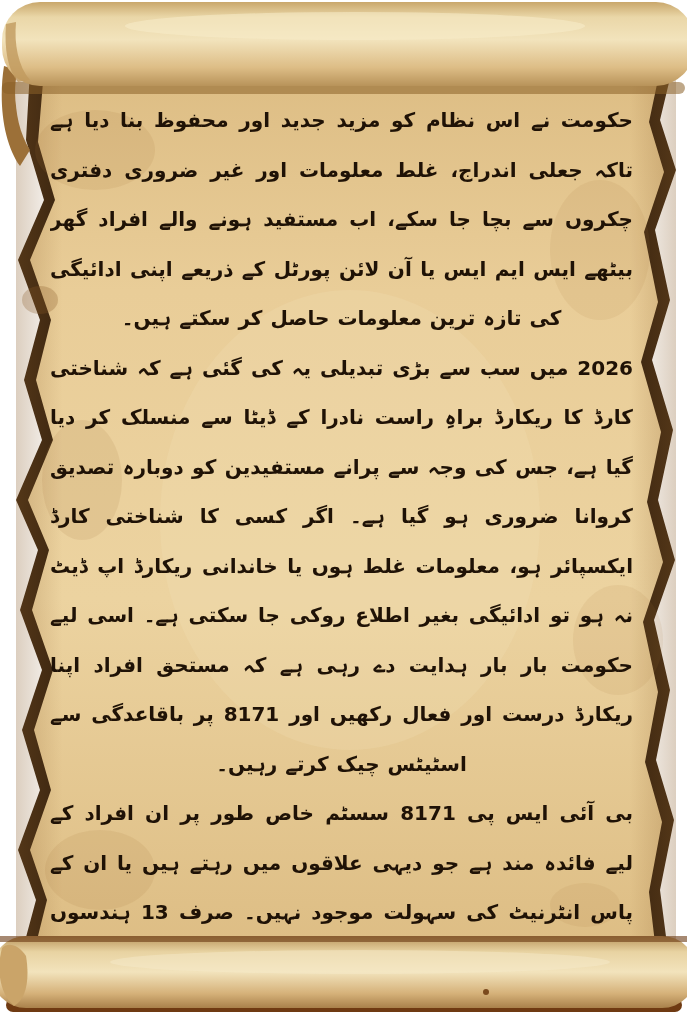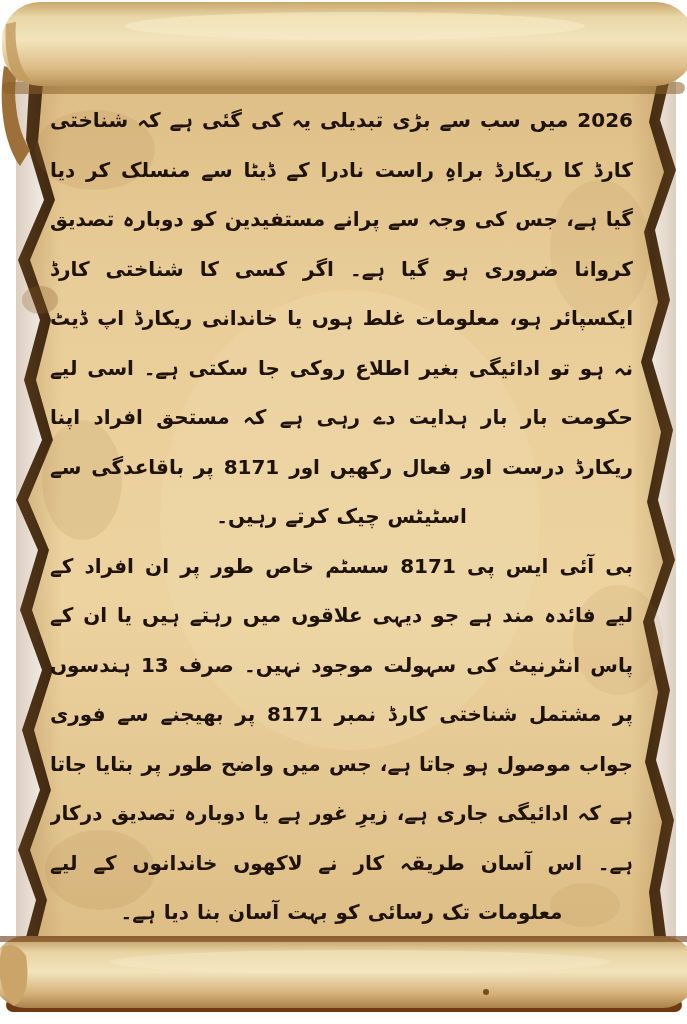--- a/index.html
+++ b/index.html
@@ -120,18 +120,19 @@
       <rect x="6" y="998" width="676" height="14" rx="7" fill="#6f3a12"></rect>
       <rect x="-8" y="936" width="704" height="72" rx="34" fill="url(#rollGradB)"></rect>
       <path d="M 2,948 C -4,970 0,994 14,1006 C 26,1000 30,980 26,956 C 18,944 8,942 2,948 Z" fill="#caa469"></path>
       <ellipse cx="360" cy="962" rx="250" ry="12" fill="#f7eccb" opacity="0.45"></ellipse>
       <rect x="-8" y="936" width="704" height="6" fill="#6b3a14" opacity="0.6"></rect>
       <circle cx="486" cy="992" r="3" fill="#7a4a1e"></circle>
     </g>
   </svg>
 
   <div class="text-layer">
+    <p>حکومت نے اس نظام کو مزید جدید اور محفوظ بنا دیا ہے تاکہ جعلی اندراج، غلط معلومات اور غیر ضروری دفتری چکروں سے بچا جا سکے، اب مستفید ہونے والے افراد گھر بیٹھے ایس ایم ایس یا آن لائن پورٹل کے ذریعے اپنی ادائیگی کی تازہ ترین معلومات حاصل کر سکتے ہیں۔</p>
     <p>2026 میں سب سے بڑی تبدیلی یہ کی گئی ہے کہ شناختی کارڈ کا ریکارڈ براہِ راست نادرا کے ڈیٹا سے منسلک کر دیا گیا ہے، جس کی وجہ سے پرانے مستفیدین کو دوبارہ تصدیق کروانا ضروری ہو گیا ہے۔ اگر کسی کا شناختی کارڈ ایکسپائر ہو، معلومات غلط ہوں یا خاندانی ریکارڈ اپ ڈیٹ نہ ہو تو ادائیگی بغیر اطلاع روکی جا سکتی ہے۔ اسی لیے حکومت بار بار ہدایت دے رہی ہے کہ مستحق افراد اپنا ریکارڈ درست اور فعال رکھیں اور 8171 پر باقاعدگی سے اسٹیٹس چیک کرتے رہیں۔</p>
     <p>بی آئی ایس پی 8171 سسٹم خاص طور پر ان افراد کے لیے فائدہ مند ہے جو دیہی علاقوں میں رہتے ہیں یا ان کے پاس انٹرنیٹ کی سہولت موجود نہیں۔ صرف 13 ہندسوں پر مشتمل شناختی کارڈ نمبر 8171 پر بھیجنے سے فوری جواب موصول ہو جاتا ہے، جس میں واضح طور پر بتایا جاتا ہے کہ ادائیگی جاری ہے، زیرِ غور ہے یا دوبارہ تصدیق درکار ہے۔ اس آسان طریقہ کار نے لاکھوں خاندانوں کے لیے معلومات تک رسائی کو بہت آسان بنا دیا ہے۔</p>
 
   </div>
 
 </div>
 
 </body></html>

